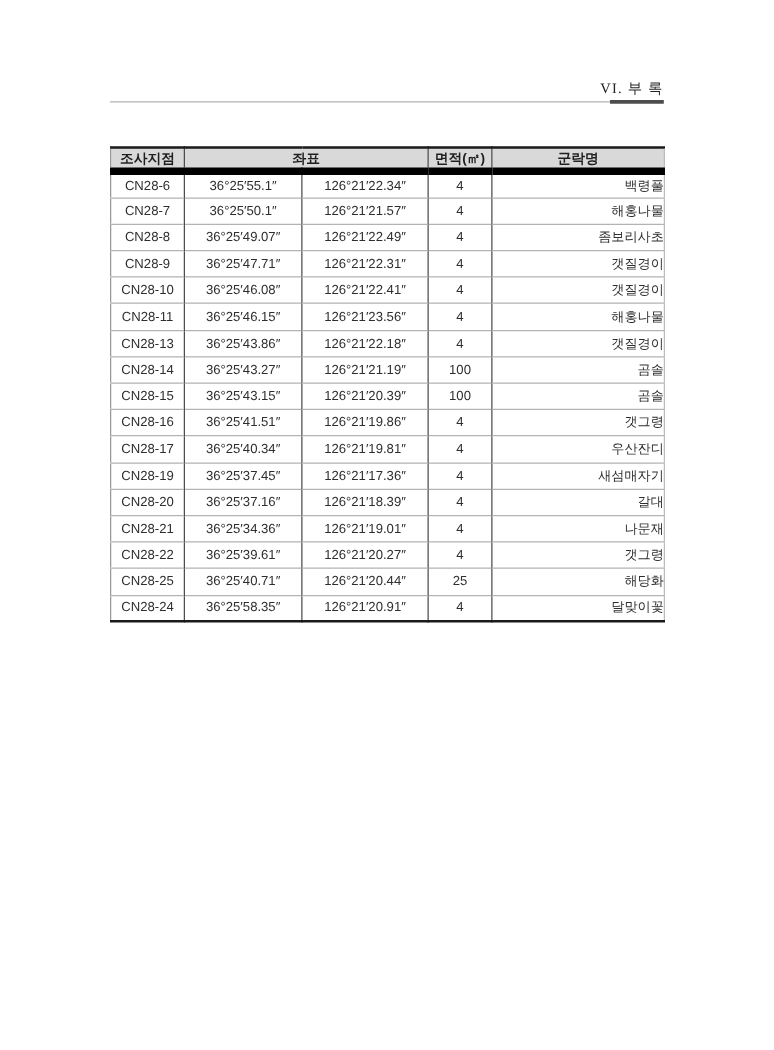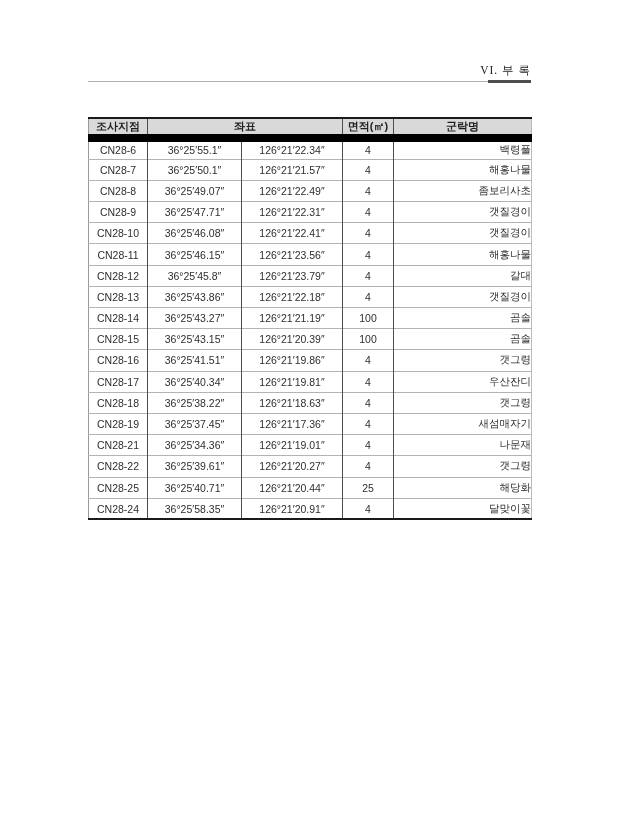--- a/index.html
+++ b/index.html
@@ -53,21 +53,21 @@
     border-bottom: 2px solid #1a1a1a;
     border-left: 1px solid #999999;
     border-right: 1px solid #bbbbbb;
   }
   .survey-table th {
     background: #d9d9d9;
     font-size: 11px;
     font-weight: bold;
     color: #1f1f1f;
     height: 19px;
-    border-bottom: 8px solid #000000;
+    border-bottom: 6px solid #000000;
     text-align: center;
     vertical-align: middle;
   }
   .survey-table td {
     font-size: 10.5px;
     color: #2e2e2e;
     height: 21.2px;
     text-align: center;
     vertical-align: middle;
     border-top: 1px solid #b3b3b3;
@@ -187,27 +187,20 @@
       <td class="cell-community">갯질경이</td>
     </tr>
         <tr>
       <td>CN28-11</td>
       <td>36°25′46.15″</td>
       <td>126°21′23.56″</td>
       <td>4</td>
       <td class="cell-community">해홍나물</td>
     </tr>
         <tr>
-      <td>CN28-12</td>
-      <td>36°25′45.8″</td>
-      <td>126°21′23.79″</td>
-      <td>4</td>
-      <td class="cell-community">갈대</td>
-    </tr>
-        <tr>
       <td>CN28-13</td>
       <td>36°25′43.86″</td>
       <td>126°21′22.18″</td>
       <td>4</td>
       <td class="cell-community">갯질경이</td>
     </tr>
         <tr>
       <td>CN28-14</td>
       <td>36°25′43.27″</td>
       <td>126°21′21.19″</td>
@@ -229,32 +222,32 @@
       <td class="cell-community">갯그령</td>
     </tr>
         <tr>
       <td>CN28-17</td>
       <td>36°25′40.34″</td>
       <td>126°21′19.81″</td>
       <td>4</td>
       <td class="cell-community">우산잔디</td>
     </tr>
         <tr>
-      <td>CN28-18</td>
-      <td>36°25′38.22″</td>
-      <td>126°21′18.63″</td>
-      <td>4</td>
-      <td class="cell-community">갯그령</td>
-    </tr>
-        <tr>
       <td>CN28-19</td>
       <td>36°25′37.45″</td>
       <td>126°21′17.36″</td>
       <td>4</td>
       <td class="cell-community">새섬매자기</td>
+    </tr>
+        <tr>
+      <td>CN28-20</td>
+      <td>36°25′37.16″</td>
+      <td>126°21′18.39″</td>
+      <td>4</td>
+      <td class="cell-community">갈대</td>
     </tr>
         <tr>
       <td>CN28-21</td>
       <td>36°25′34.36″</td>
       <td>126°21′19.01″</td>
       <td>4</td>
       <td class="cell-community">나문재</td>
     </tr>
         <tr>
       <td>CN28-22</td>

